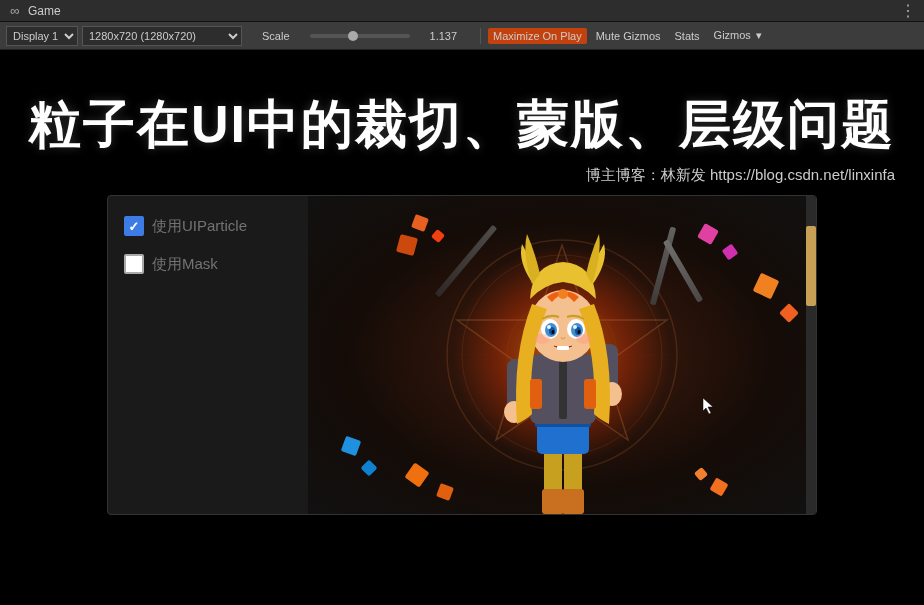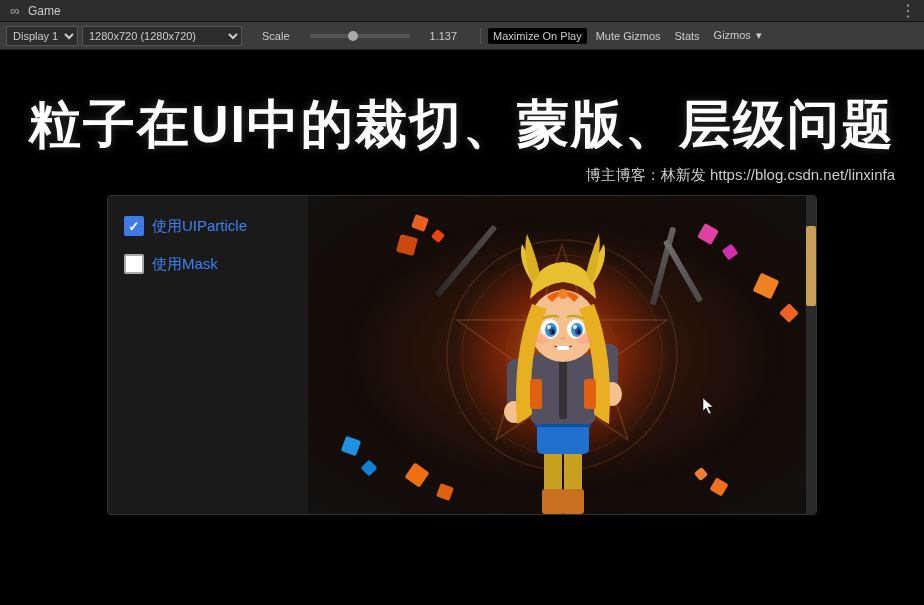--- a/index.html
+++ b/index.html
@@ -94,21 +94,21 @@
     .toolbar-btn {
       background: none;
       border: none;
       color: #ccc;
       font-size: 11px;
       cursor: pointer;
       padding: 2px 5px;
       border-radius: 2px;
     }
     .toolbar-btn.active {
-      background: #000000;
+      background: #c2410c;
     }
 
     
     .main-content {
       background: #000;
       width: 924px;
       height: calc(605px - 50px);
       position: relative;
       display: flex;
       flex-direction: column;
@@ -175,21 +175,21 @@
       border-color: #3d7be5;
     }
     .checkbox.checked::after {
       content: '✓';
       color: white;
       font-size: 13px;
       font-weight: bold;
     }
     .checkbox-label {
       font-size: 15px;
-      color: #3b82f6;
+      color: #737373;
     }
 
     
     .scene-area {
       flex: 1;
       position: relative;
       overflow: hidden;
       border-radius: 0 4px 4px 0;
     }
 

